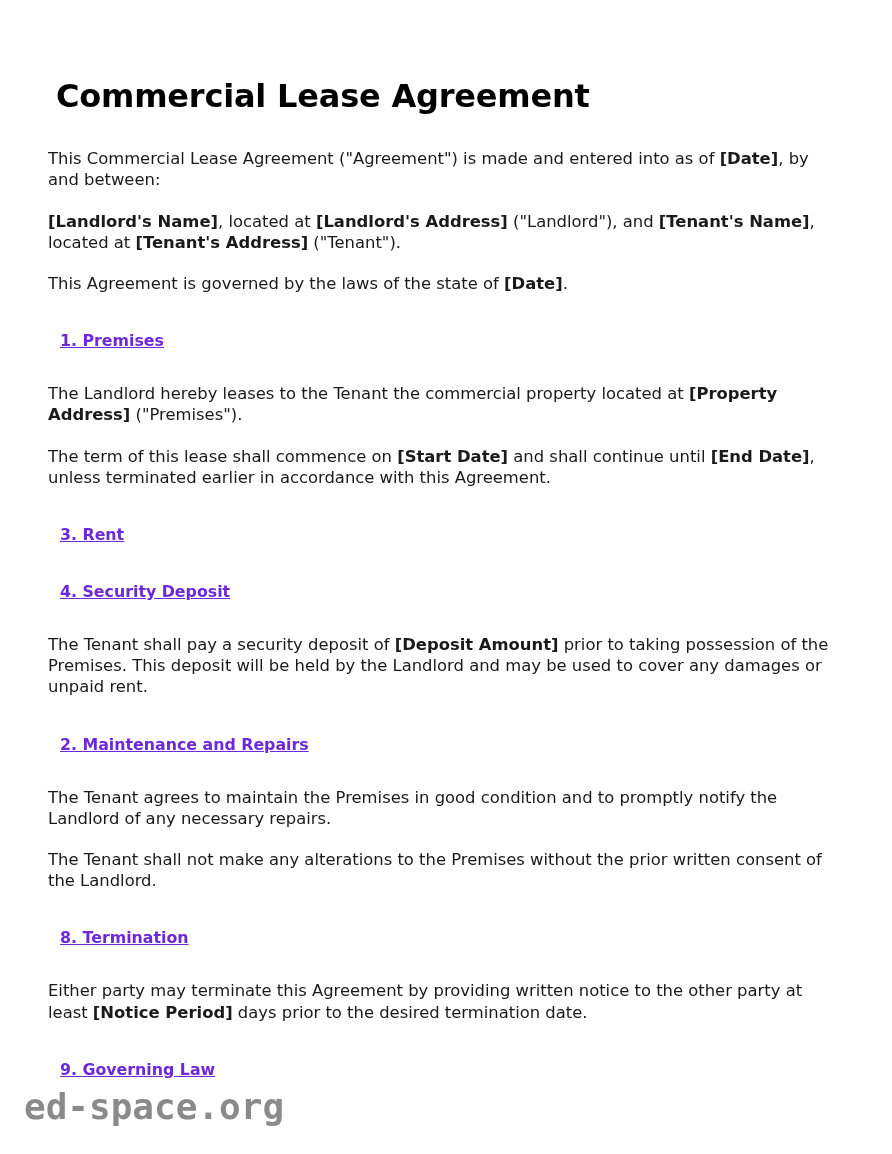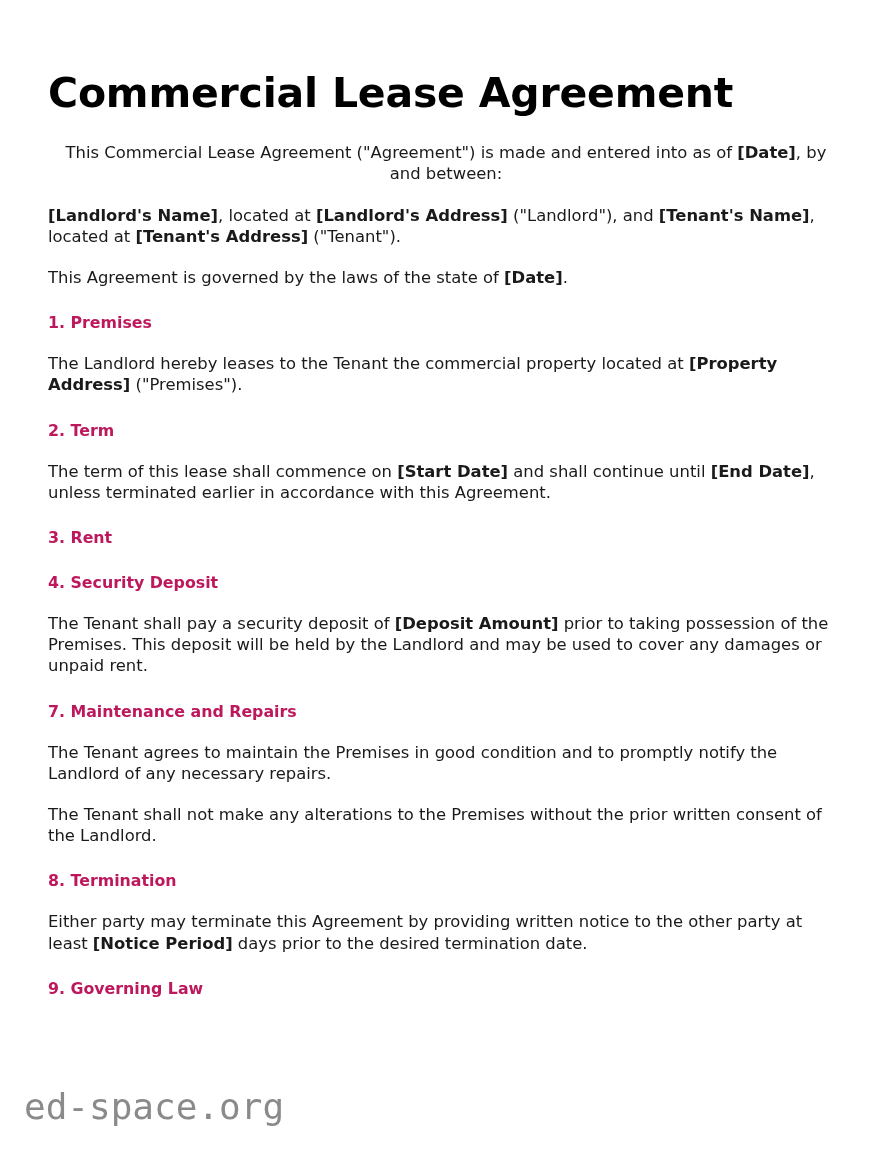--- a/index.html
+++ b/index.html
@@ -25,59 +25,59 @@
     background: #ffffff;
     overflow: hidden;
   }
   .content {
     position: absolute;
     left: 48px;
     top: 0;
     width: 796px;
   }
   .doc-title {
-    font-size: 41px;
+    font-size: 32px;
     font-weight: bold;
     line-height: 1.1;
     letter-spacing: -0.2px;
-    margin: 0;
+    margin: 8px;
     padding-top: 71px;
     color: #000000;
   }
   .para {
     font-size: 16.4px;
     line-height: 21.2px;
     margin: 0;
     padding-top: 20px;
     color: #1a1a1a;
     text-align: left;
   }
   .para.first-para {
     padding-top: 26px;
-    text-align: center;
   }
   .section-heading {
     font-size: 15.8px;
     font-weight: bold;
     line-height: 20px;
-    margin: 0;
+    margin: 12px;
     padding-top: 25px;
-    color: #be185d;
+    color: #6d28d9;
+    text-decoration: underline;
   }
   .para b, .section-heading b {
     font-weight: bold;
   }
   .watermark {
     position: absolute;
     left: 24px;
     top: 1087px;
     font-family: "DejaVu Sans Mono", "Liberation Mono", monospace;
     font-size: 36px;
     line-height: 40px;
-    font-weight: 400;
+    font-weight: 700;
     color: #8a8a8a;
     white-space: nowrap;
     letter-spacing: 0px;
     user-select: none;
   }
 </style>
 </head>
 <body>
 
 <div class="page">
@@ -85,30 +85,29 @@
 
     <h1 class="doc-title">Commercial Lease Agreement</h1>
 
     <p class="para first-para"><span>This Commercial Lease Agreement ("Agreement") is made and entered into as of </span><b>[Date]</b><span>, by and between:</span></p>
     <p class="para"><b>[Landlord's Name]</b><span>, located at </span><b>[Landlord's Address]</b><span> ("Landlord"), and </span><b>[Tenant's Name]</b><span>, located at </span><b>[Tenant's Address]</b><span> ("Tenant").</span></p>
     <p class="para"><span>This Agreement is governed by the laws of the state of </span><b>[Date]</b><span>.</span></p>
 
     <h2 class="section-heading">1. Premises</h2>
     <p class="para"><span>The Landlord hereby leases to the Tenant the commercial property located at </span><b>[Property Address]</b><span> ("Premises").</span></p>
 
-    <h2 class="section-heading">2. Term</h2>
     <p class="para"><span>The term of this lease shall commence on </span><b>[Start Date]</b><span> and shall continue until </span><b>[End Date]</b><span>, unless terminated earlier in accordance with this Agreement.</span></p>
 
     <h2 class="section-heading">3. Rent</h2>
 
     <h2 class="section-heading">4. Security Deposit</h2>
     <p class="para"><span>The Tenant shall pay a security deposit of </span><b>[Deposit Amount]</b><span> prior to taking possession of the Premises. This deposit will be held by the Landlord and may be used to cover any damages or unpaid rent.</span></p>
 
 
-    <h2 class="section-heading">7. Maintenance and Repairs</h2>
+    <h2 class="section-heading">2. Maintenance and Repairs</h2>
     <p class="para"><span>The Tenant agrees to maintain the Premises in good condition and to promptly notify the Landlord of any necessary repairs.</span></p>
 
     <p class="para"><span>The Tenant shall not make any alterations to the Premises without the prior written consent of the Landlord.</span></p>
 
     <h2 class="section-heading">8. Termination</h2>
     <p class="para"><span>Either party may terminate this Agreement by providing written notice to the other party at least </span><b>[Notice Period]</b><span> days prior to the desired termination date.</span></p>
 
     <h2 class="section-heading">9. Governing Law</h2>
 
   </div>

